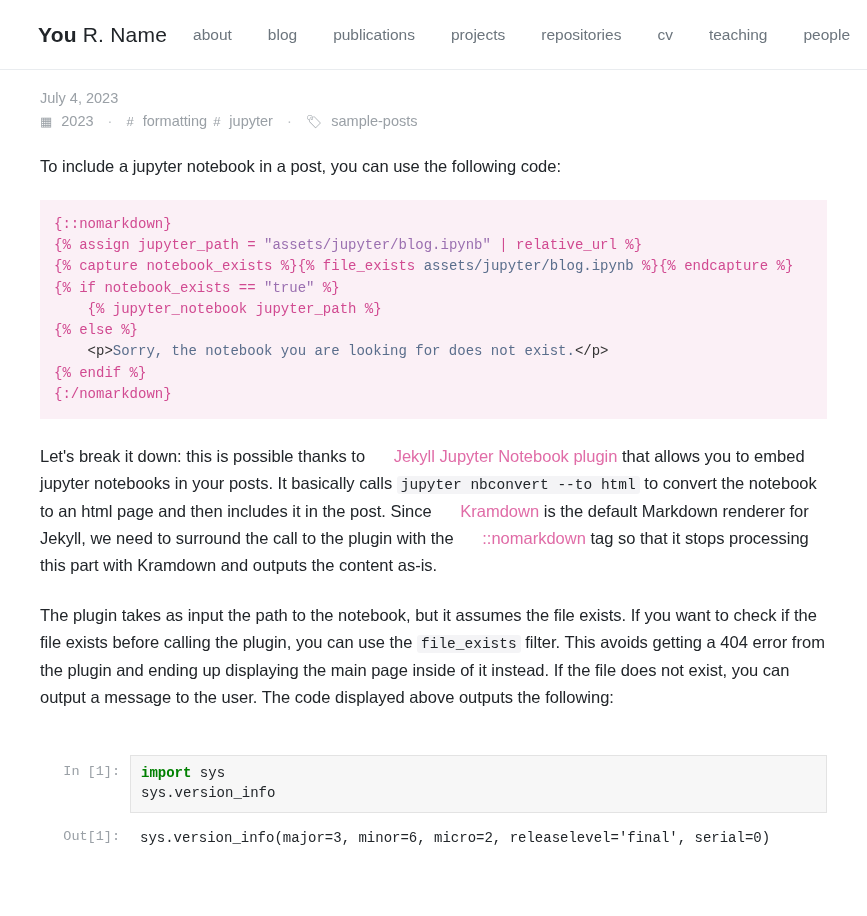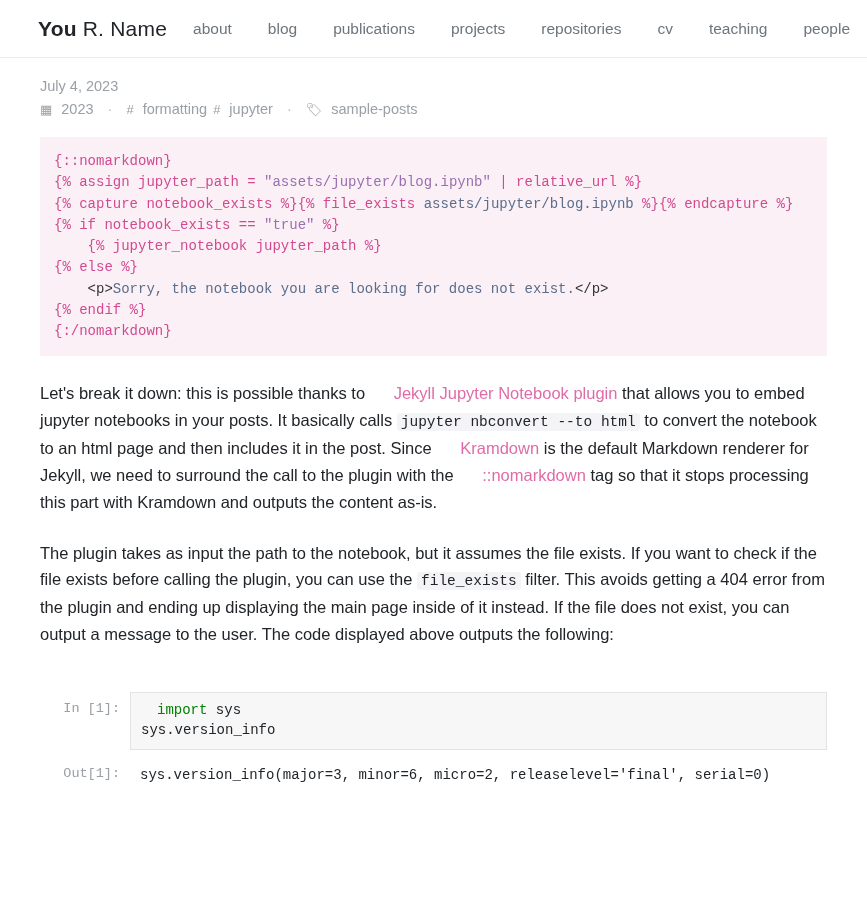--- a/index.html
+++ b/index.html
@@ -11,21 +11,21 @@
     color: #212529;
   }
   body {
     width: 867px;
     min-height: 916px;
     overflow: hidden;
   }
 
   
   .navbar {
-    height: 58px;
+    height: 70px;
     display: flex;
     align-items: center;
     padding: 0 30px 0 38px;
     border-bottom: 1px solid #e9ecef;
     background: #fff;
   }
   .brand {
     font-size: 21px;
     color: #212529;
     letter-spacing: 0.2px;
@@ -165,21 +165,21 @@
     background: #f7f7f7;
     border: 1px solid #e3e3e3;
     padding: 8px 10px;
     font-family: "Liberation Mono", "DejaVu Sans Mono", monospace;
     font-size: 14px;
     line-height: 1.42;
     color: #212529;
     white-space: pre;
     overflow-x: auto;
   }
-  .kw { color: #008000; font-weight: normal; margin-left: 16px; }
+  .kw { color: #008000; font-weight: bold; }
   .nb-out-row {
     display: flex;
     align-items: flex-start;
     margin-top: 16px;
   }
   .nb-output {
     flex: 1;
     padding: 0 10px;
     font-family: "Liberation Mono", "DejaVu Sans Mono", monospace;
     font-size: 14px;
@@ -222,20 +222,21 @@
     <span class="meta-sep">·</span>
     <span class="meta-icon">#</span>
     <a class="meta-link">formatting</a>
     <span class="meta-icon">#</span>
     <a class="meta-link">jupyter</a>
     <span class="meta-sep">·</span>
     <span class="meta-icon">🏷</span>
     <a class="meta-link">sample-posts</a>
   </div>
 
+  <p class="body-text">To include a jupyter notebook in a post, you can use the following code:</p>
 
   <div class="code-block">
       <pre><span class="tok-liquid">{::nomarkdown}</span>
 <span class="tok-liquid">{% assign jupyter_path = </span><span class="tok-str">"assets/jupyter/blog.ipynb"</span><span class="tok-liquid"> | relative_url %}</span>
 <span class="tok-liquid">{% capture notebook_exists %}{% file_exists </span><span class="tok-plain">assets/jupyter/blog.ipynb</span><span class="tok-liquid"> %}{% endcapture %}</span>
 <span class="tok-liquid">{% if notebook_exists == </span><span class="tok-str">"true"</span><span class="tok-liquid"> %}</span>
 <span class="tok-liquid">    {% jupyter_notebook jupyter_path %}</span>
 <span class="tok-liquid">{% else %}</span>
 <span class="tok-dark">    &lt;p&gt;</span><span class="tok-plain">Sorry, the notebook you are looking for does not exist.</span><span class="tok-dark">&lt;/p&gt;</span>
 <span class="tok-liquid">{% endif %}</span>

